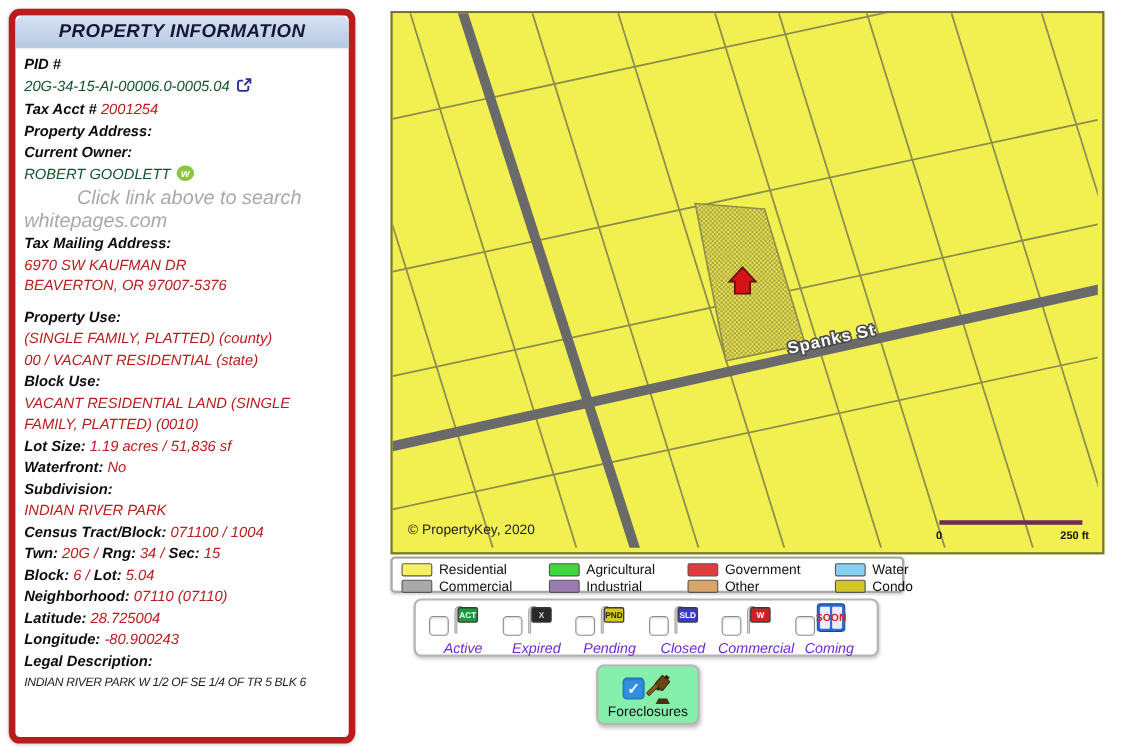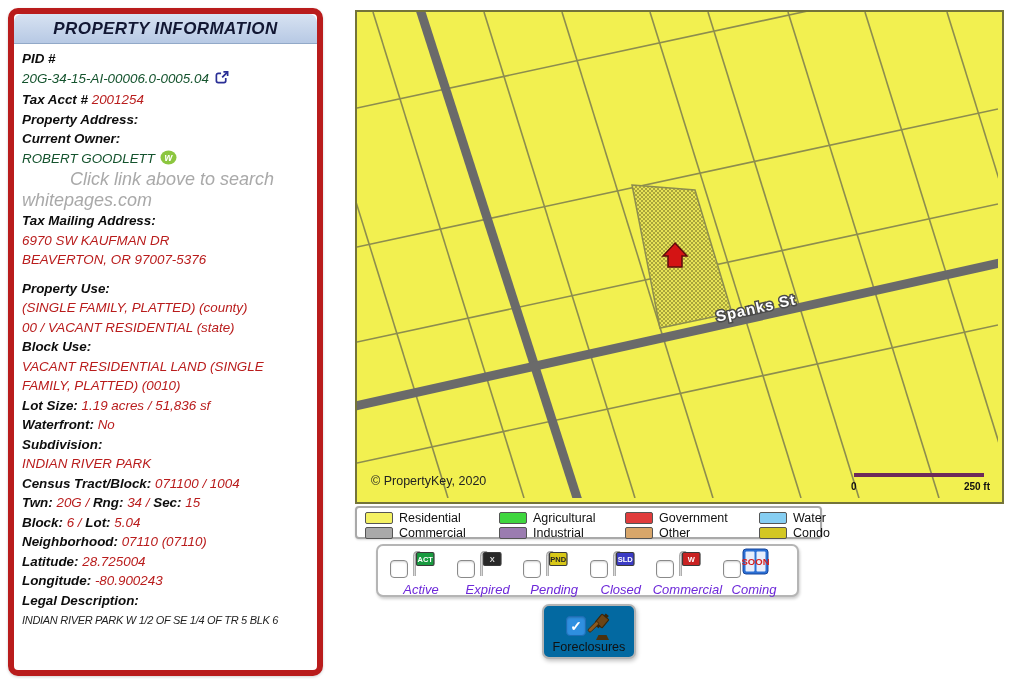--- a/index.html
+++ b/index.html
@@ -48,21 +48,21 @@
     border-radius:4px;box-shadow:inset 0 1px 2px rgba(0,0,0,.18);box-sizing:border-box;}
   .cbx.checked{background:#2f8fe0;border-color:#1e6db5;position:relative;}
   .cbx.checked::after{content:"✓";position:absolute;left:0;top:0;width:100%;height:100%;
     display:flex;align-items:center;justify-content:center;color:#fff;font-weight:bold;font-size:14px;}
   .status-item .cbx{position:absolute;left:0;top:12px;}
   .flag-wrap{position:absolute;left:19px;top:0;}
   .status-label{position:absolute;left:-9px;right:-9px;bottom:-3px;text-align:center;
     font-size:13px;color:#6d28d9;font-style:italic;}
 
   
-  #fc-box{position:absolute;left:542px;top:604px;width:94px;height:55px;background:#0369a1;
+  #fc-box{position:absolute;left:542px;top:604px;width:94px;height:55px;background:#86efac;
     border:2px solid #b5b5b5;border-radius:7px;box-shadow:1px 2px 4px rgba(0,0,0,.25);
     box-sizing:border-box;}
   #fc-top{position:absolute;left:22px;top:6px;display:flex;align-items:flex-start;}
   #fc-top .cbx{width:20px;height:20px;margin-top:4px;}
   #fc-label{position:absolute;left:0;right:0;bottom:3px;text-align:center;font-size:12.6px;color:#111;}
 </style>
 </head>
 <body>
 
 <div id="screen">

